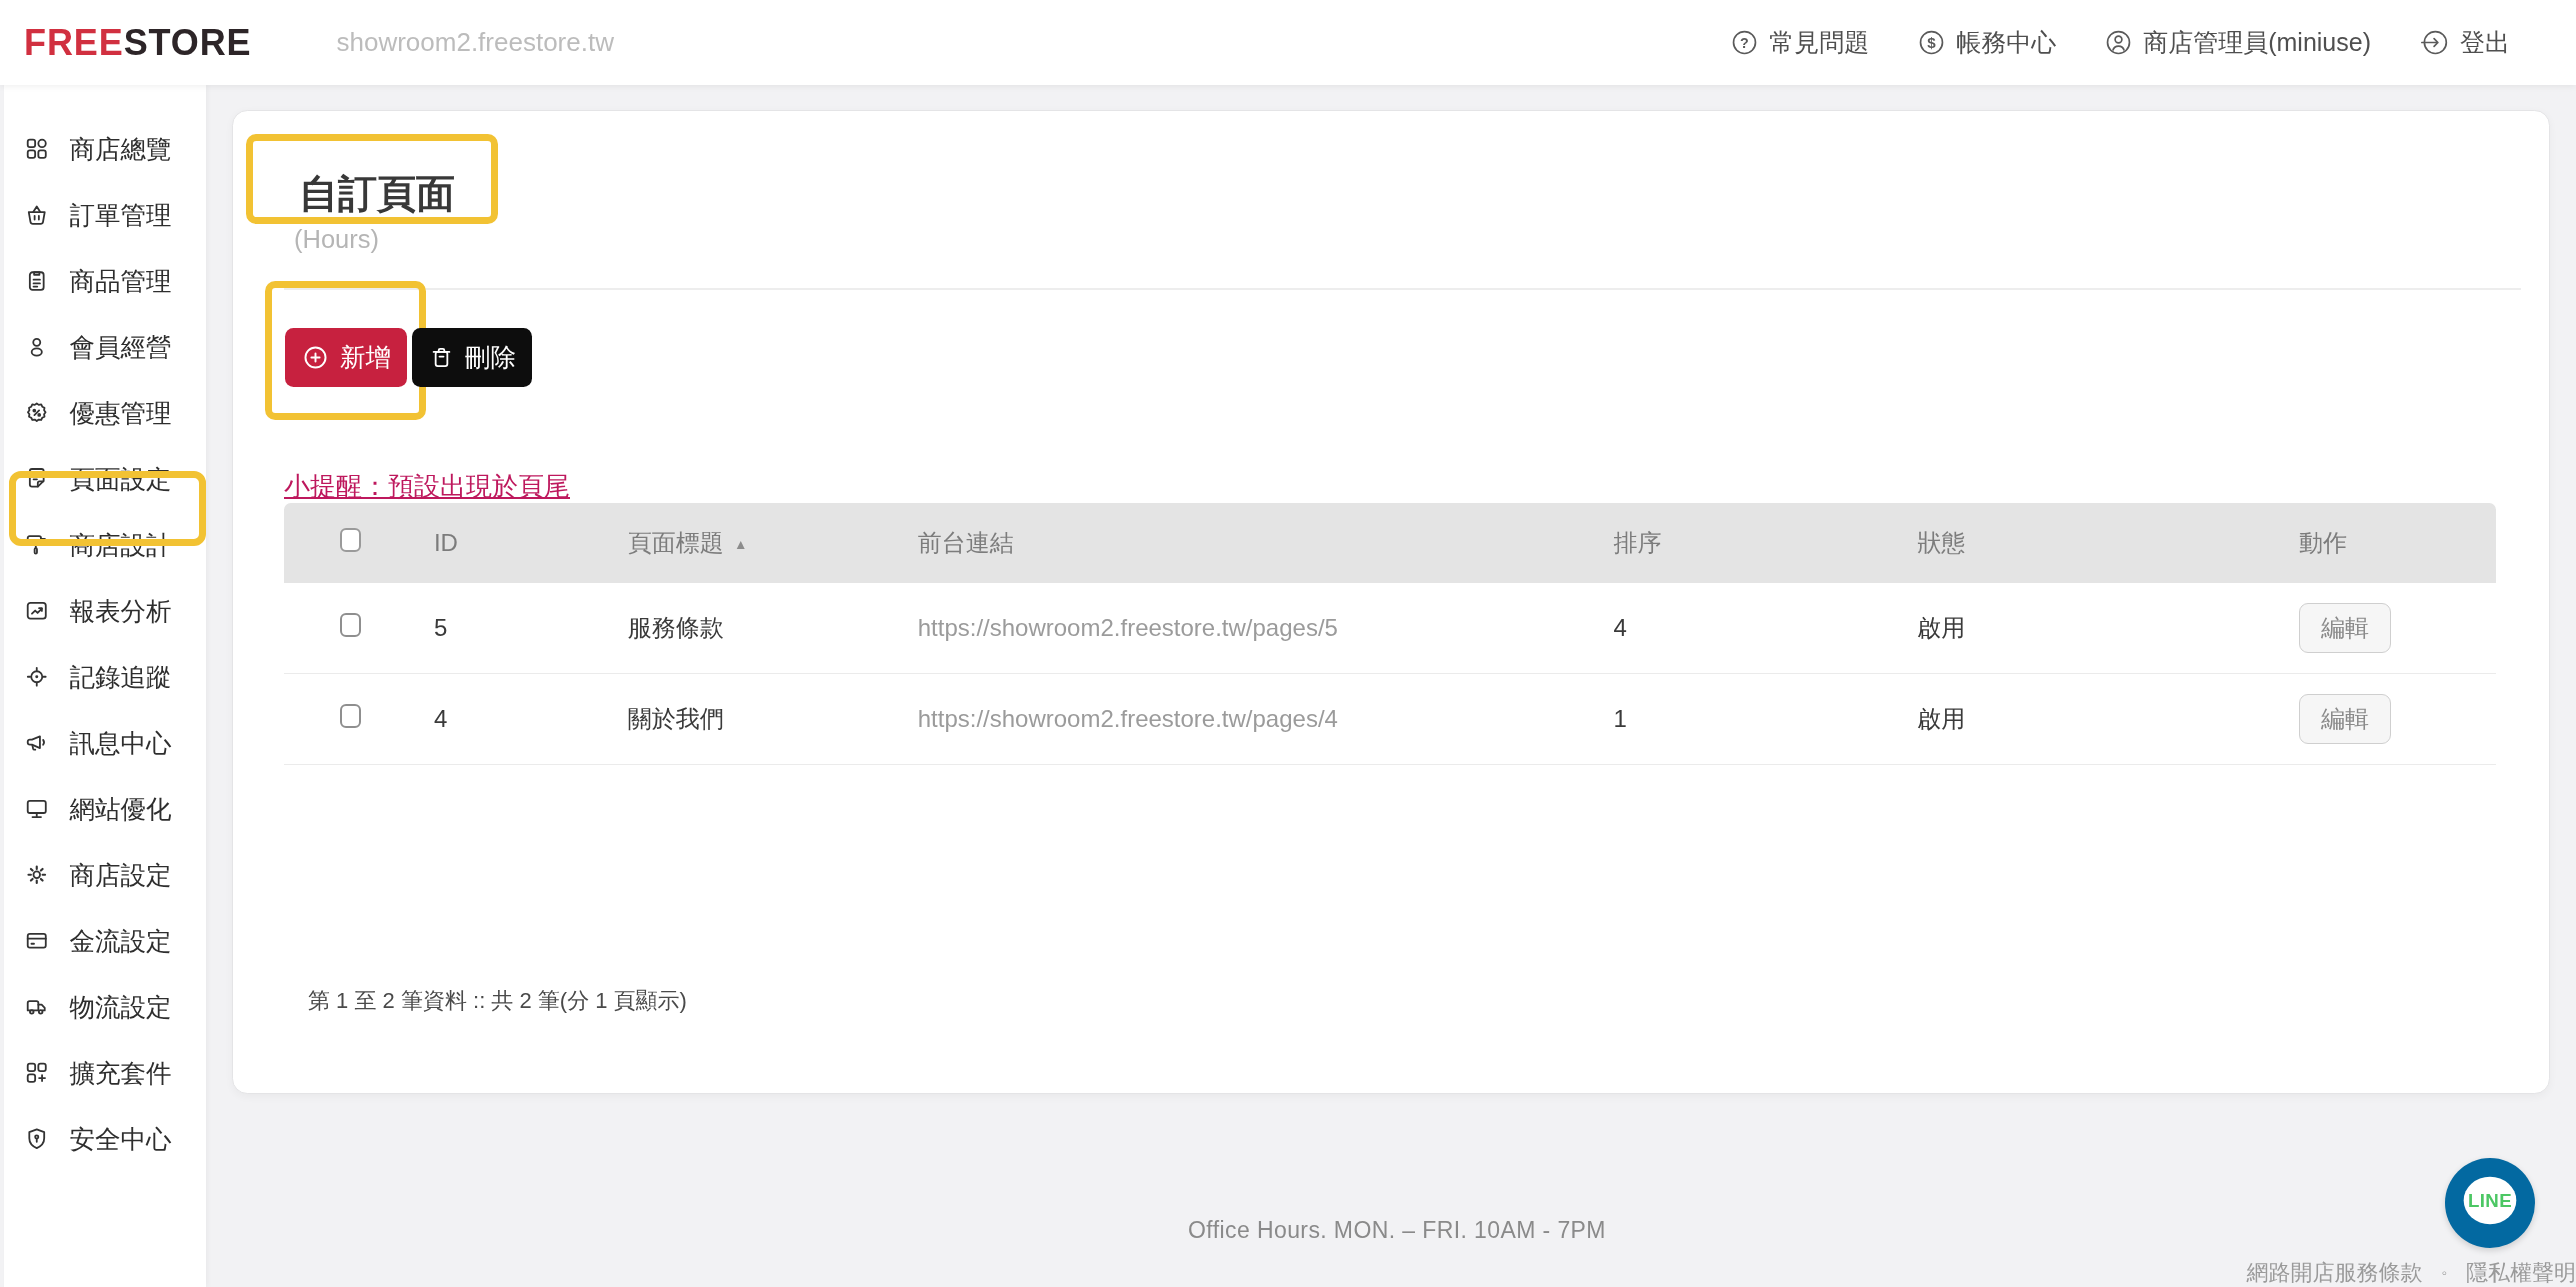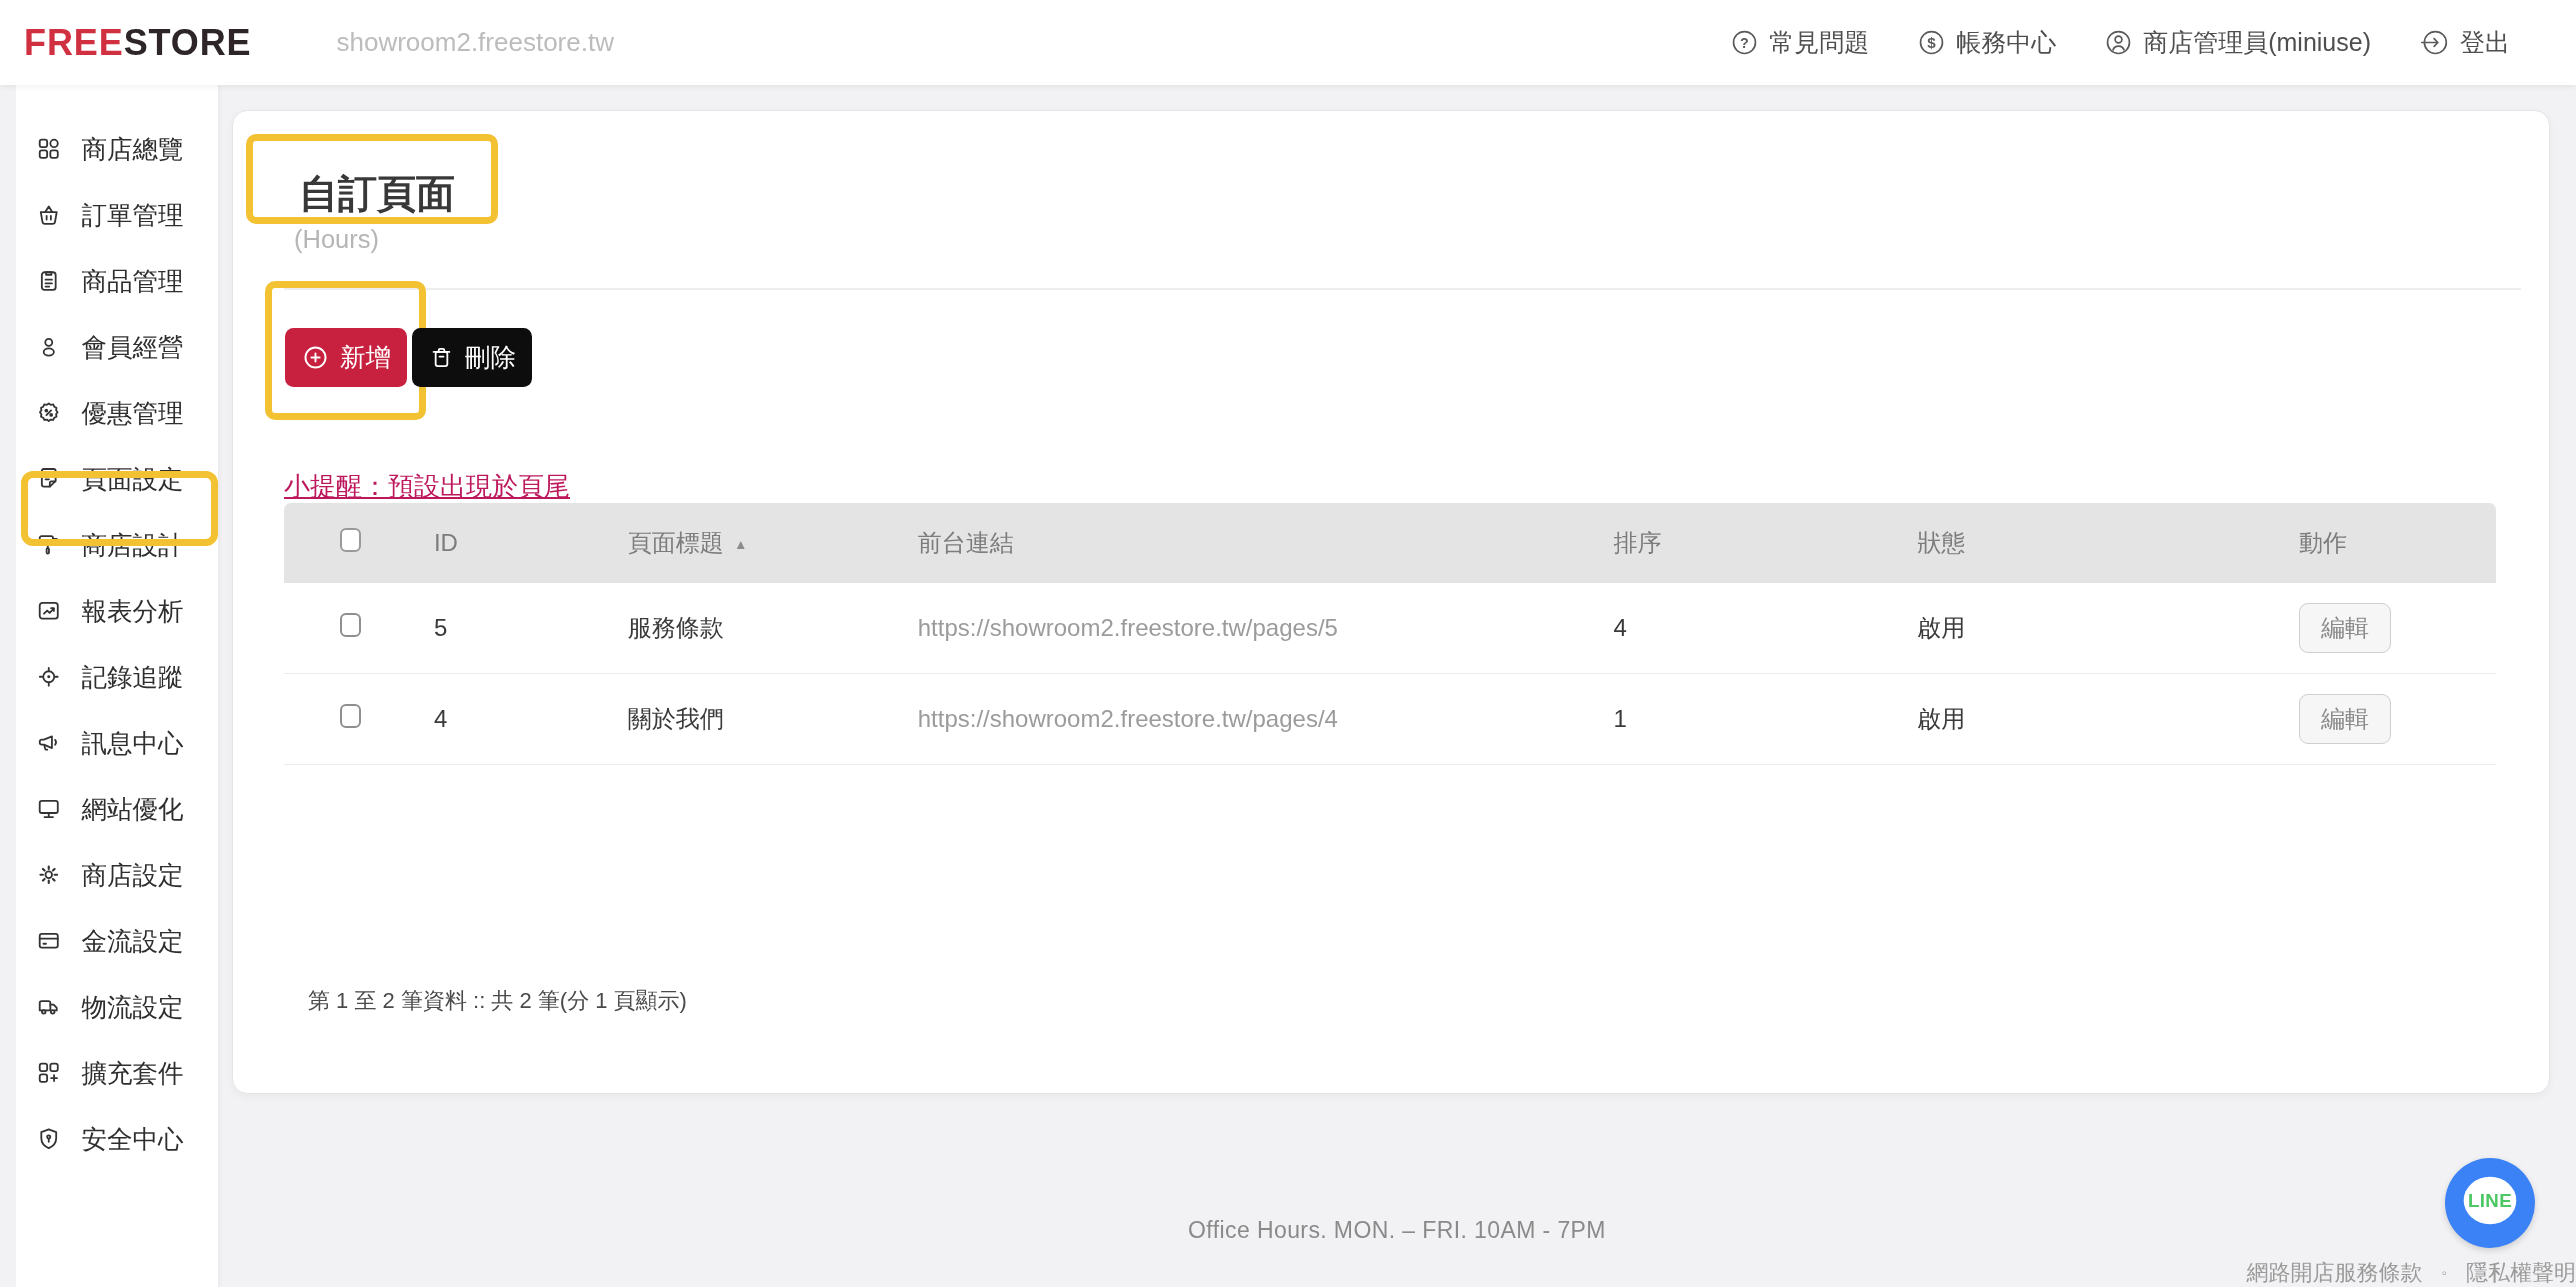--- a/index.html
+++ b/index.html
@@ -12,21 +12,21 @@
             box-shadow:0 1.7px 6.8px rgba(0,0,0,.07); z-index:20; display:flex; align-items:center; }
   .logo { margin-left:24px; font-size:36px; font-weight:800; letter-spacing:0.9px; white-space:nowrap; }
   .logo .free { color:#d13040; }
   .logo .store { color:#2d2528; }
   .domain { margin-left:85px; font-size:26px; color:#bcbcbc; }
   .topnav { margin-left:auto; margin-right:66px; display:flex; align-items:center; gap:49px; }
   .topnav-item { display:flex; align-items:center; gap:11px; font-size:25px; color:#4f4f4f; cursor:pointer; }
   .topnav-item svg { display:block; }
 
   
-  .sidebar { position:absolute; left:16px; top:85px; width:202px; height:1202px; background:#ffffff;
+  .sidebar { position:absolute; left:4px; top:85px; width:202px; height:1202px; background:#ffffff;
              box-shadow:1.7px 0 5.1px rgba(0,0,0,.04); z-index:10; padding-top:31px; }
   .side-item { position:relative; height:66px; display:flex; align-items:center; padding-left:20.4px; gap:19.6px;
                font-size:25.5px; color:#2e2e2e; cursor:pointer; white-space:nowrap; }
   .side-item svg { flex:0 0 auto; color:#333; }
   .side-highlight { position:absolute; left:5.1px; top:386px; width:197px; height:75px;
                     border:7.7px solid #f2c233; border-radius:12px; pointer-events:none; z-index:12; }
 
   
   .card { position:absolute; left:232px; top:110px; width:2318px; height:984px; background:#ffffff;
           border:0.9px solid #e4e4e6; border-radius:15.3px; box-shadow:0 2.6px 8.5px rgba(0,0,0,.04); }
@@ -67,21 +67,21 @@
   
   .footer { position:absolute; left:202px; right:0; top:1217px; text-align:center; }
   .footer-hours { font-size:23px; color:#8a8a8a; letter-spacing:0.4px;margin-left:16px; }
   .footer-links { margin-top:13.6px; font-size:22px; color:#9a9a9a; display:flex; justify-content:flex-end;
                   align-items:center; gap:19px; }
   .footer-link { cursor:pointer; }
   .footer-sep { font-size:15.3px; }
 
   
   .line-btn { position:absolute; left:2445px; top:1158px; width:90px; height:90px; border-radius:50%;
-              background:#3b82f6; cursor:pointer; box-shadow:0 2.6px 6.8px rgba(0,0,0,.15); }
+              background:#0369a1; cursor:pointer; box-shadow:0 2.6px 6.8px rgba(0,0,0,.15); }
   .line-btn svg { display:block; }
 </style>
 </head>
 <body>
 
 <div class="app">
 
   <div class="header">
     <div class="logo"><span class="free">FREE</span><span class="store">STORE</span></div>
     <div class="domain">showroom2.freestore.tw</div>

